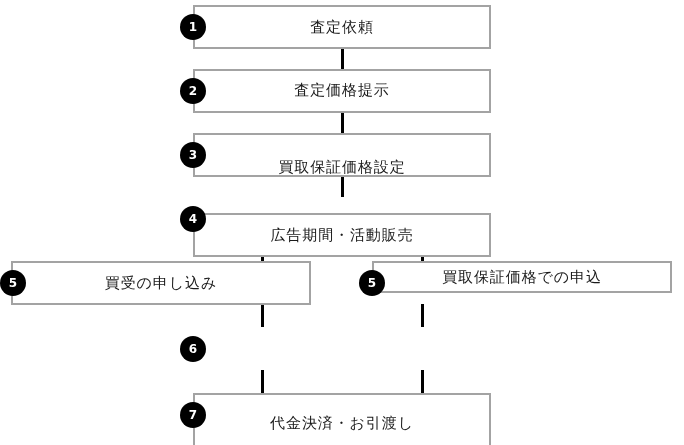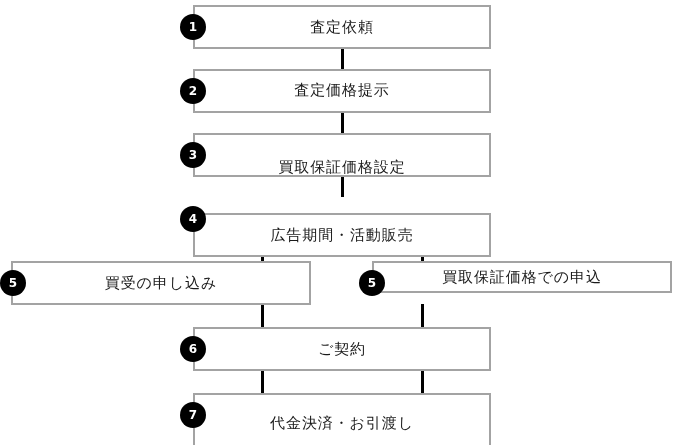--- a/index.html
+++ b/index.html
@@ -112,23 +112,20 @@
   <div class="node" style="left:372px; top:261px; width:300px; height:32px;">
     <span class="node-label">買取保証価格での申込</span>
   </div>
   <div class="badge" style="left:359px; top:270px;">
     <span>5</span>
   </div>
 
   <div class="connector v" style="left:261px; top:304px; height:23px;"></div>
   <div class="connector v" style="left:421px; top:304px; height:23px;"></div>
 
-  <div class="node" style="left:193px; top:327px; width:298px; height:44px;">
-    <span class="node-label">ご契約</span>
-  </div>
   <div class="badge" style="left:180px; top:336px;">
     <span>6</span>
   </div>
 
   <div class="connector v" style="left:261px; top:370px; height:23px;"></div>
   <div class="connector v" style="left:421px; top:370px; height:23px;"></div>
 
   <div class="node" style="left:193px; top:393px; width:298px; height:60px;">
     <span class="node-label">代金決済・お引渡し</span>
   </div>

